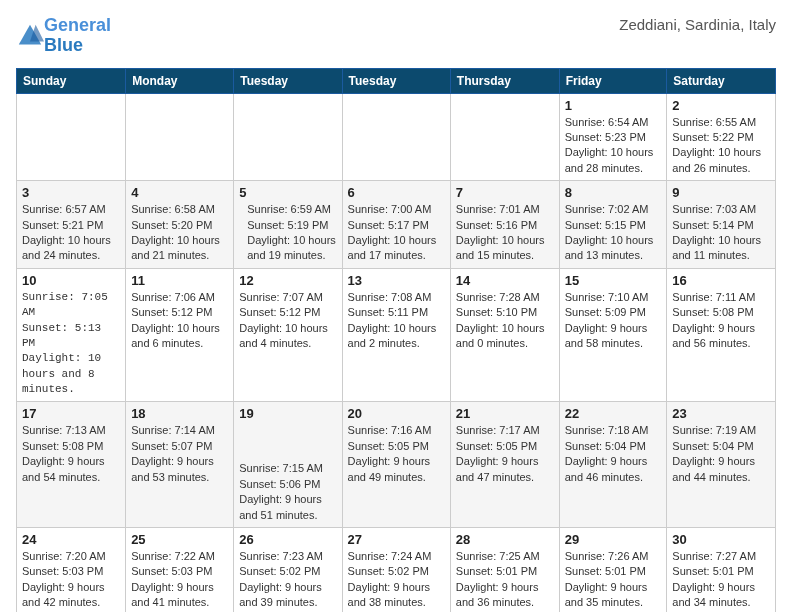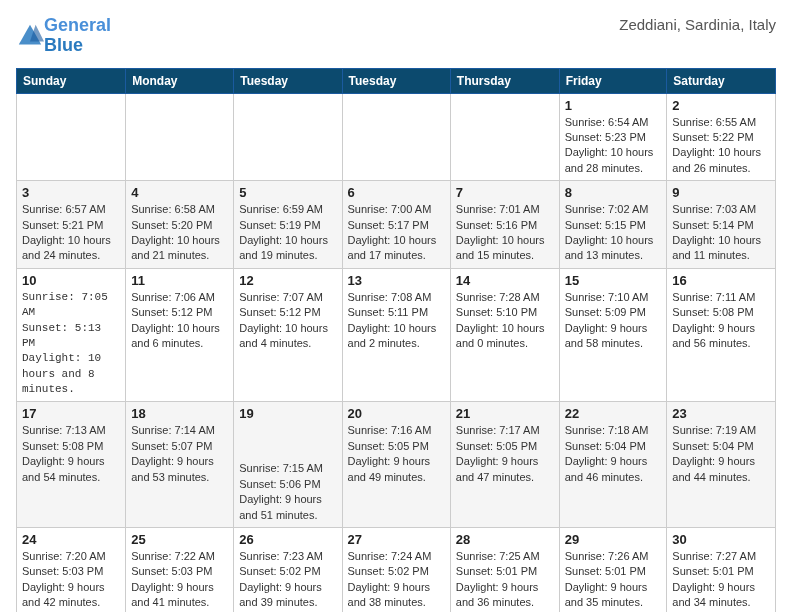--- a/index.html
+++ b/index.html
@@ -146,21 +146,21 @@
 Daylight: 10 hours and 24 minutes.</div>
         </td>
         <td>
           <span class="day-num">4</span>
           <div class="day-info" style="white-space: pre-line;">Sunrise: 6:58 AM
 Sunset: 5:20 PM
 Daylight: 10 hours and 21 minutes.</div>
         </td>
         <td>
           <span class="day-num">5</span>
-          <div class="day-info" style="white-space: pre-line;">Sunrise: 6:59 AM
+          <div class="day-info" style="white-space: pre-line; margin-left: 8px;">Sunrise: 6:59 AM
 Sunset: 5:19 PM
 Daylight: 10 hours and 19 minutes.</div>
         </td>
         <td>
           <span class="day-num">6</span>
           <div class="day-info" style="white-space: pre-line;">Sunrise: 7:00 AM
 Sunset: 5:17 PM
 Daylight: 10 hours and 17 minutes.</div>
         </td>
         <td>

